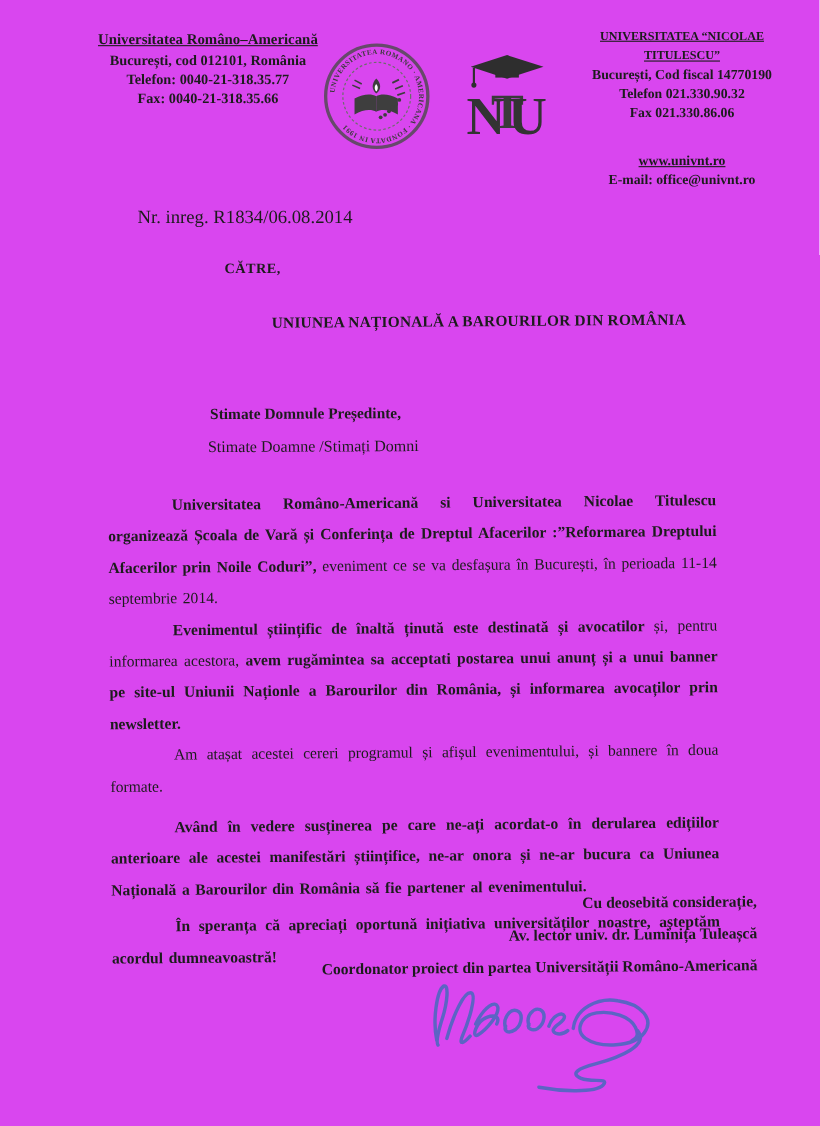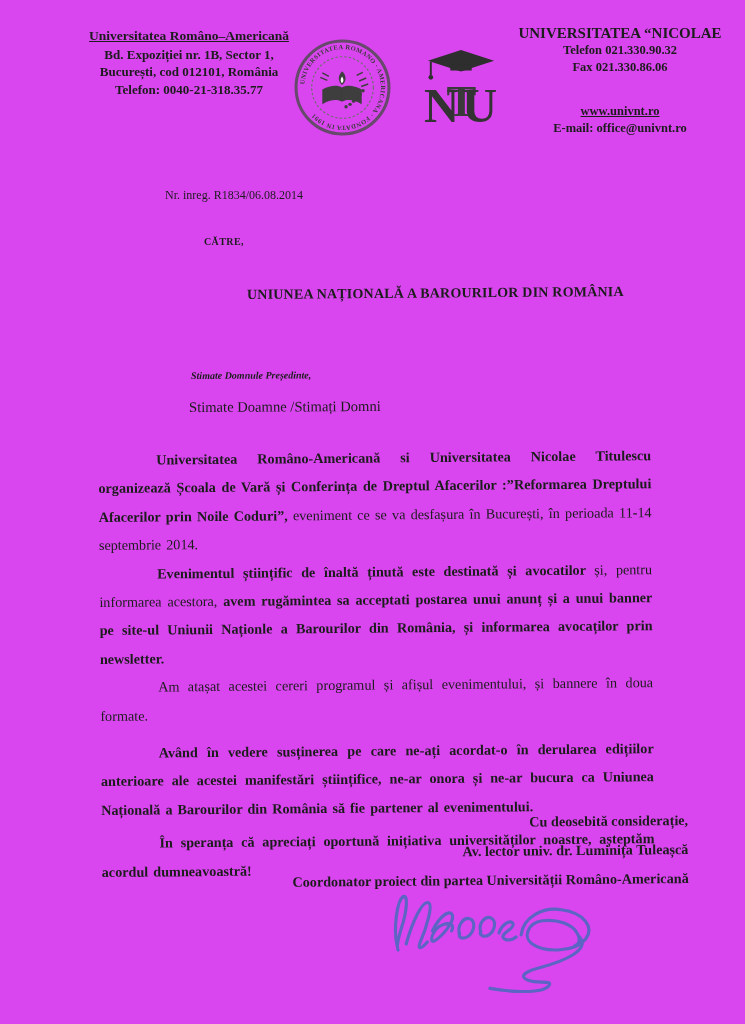--- a/index.html
+++ b/index.html
@@ -10,32 +10,32 @@
   
   .hdr-left{
     position:absolute;left:58px;top:27px;width:262px;text-align:center;
     font-weight:bold;font-size:13px;line-height:17.5px;
   }
   .hdr-left .hdr-title{font-size:13.5px;text-decoration:underline;margin-bottom:1px;}
   .hdr-right{
     position:absolute;left:497px;top:24px;width:246px;text-align:center;
     font-weight:bold;font-size:12.5px;line-height:17px;
   }
-  .hdr-right .hdr-title{font-size:15px;line-height:18px;}
+  .hdr-right .hdr-title{font-size:11px;line-height:18px;text-decoration:underline;}
   .u{text-decoration:underline;margin-top:27px;}
   .rau-seal{position:absolute;left:292px;top:37px;width:101px;height:101px;}
   .nt-logo{position:absolute;left:424px;top:48px;width:74px;height:84px;}
   
-  .reg{position:absolute;left:125px;top:188px;font-size:12px;margin-left:40px;}
-  .catre{position:absolute;left:204px;top:236px;font-weight:bold;font-size:10px;letter-spacing:.4px;}
+  .reg{position:absolute;left:125px;top:188px;font-size:17px;}
+  .catre{position:absolute;left:204px;top:236px;font-weight:bold;font-size:13px;letter-spacing:.4px;}
   .addressee{
     position:absolute;left:247px;top:287px;font-weight:bold;font-size:14px;
     letter-spacing:.2px;transform:rotate(-0.45deg);transform-origin:0 50%;
   }
-  .sal1{position:absolute;left:191px;top:370px;font-weight:bold;font-style:italic;font-size:10px;
+  .sal1{position:absolute;left:191px;top:370px;font-weight:bold;font-size:14px;
         transform:rotate(-0.3deg);transform-origin:0 50%;}
   .sal2{position:absolute;left:189px;top:399px;font-size:14.6px;
         transform:rotate(-0.3deg);transform-origin:0 50%;}
   .body-text{
     position:absolute;left:98px;top:446px;width:553px;
     font-size:14.2px;line-height:28.4px;text-align:justify;
     transform:rotate(-0.5deg);transform-origin:0 0;
   }
   .body-text p{margin:0;text-indent:58px;word-spacing:1.5px;}
   .body-text p.sp1{margin-top:9px;}
@@ -48,23 +48,23 @@
   }
   .sig{position:absolute;left:381px;top:884px;width:244px;height:122px;}
 </style>
 </head>
 <body>
 
 <div class="page">
 
   <div class="hdr-left">
     <div class="hdr-title">Universitatea Româno–Americană</div>
-    <div>Bd. Expoziției nr. 1B, Sector 1,</div>
     <div>București, cod 012101, România</div>
     <div>Telefon: 0040-21-318.35.77</div>
+    <div>Fax: 0040-21-318.35.66</div>
   </div>
 
   <svg class="rau-seal" viewBox="0 0 100 100" aria-hidden="true">
     <circle cx="50" cy="50" r="46" fill="none" stroke="#4a4a4a" stroke-width="3" opacity="0.8"></circle>
     <circle cx="50" cy="50" r="30.5" fill="none" stroke="#6d6d6d" stroke-width="1.1" stroke-dasharray="2.4 2"></circle>
     <defs>
       <path id="sealring" d="M50,50 m-38,0 a38,38 0 1,1 76,0 a38,38 0 1,1 -76,0"></path>
     </defs>
     <text font-size="6.4" font-weight="bold" fill="#3a3a3a" letter-spacing="0.4" font-family="Liberation Serif, serif">
       <textPath href="#sealring" startOffset="3">UNIVERSITATEA ROMANO · AMERICANA · FONDATA IN 1991</textPath>
@@ -92,20 +92,22 @@
     <rect x="27" y="17" width="22" height="6" fill="#2e2e2e"></rect>
     <line x1="7" y1="14" x2="7" y2="28" stroke="#2e2e2e" stroke-width="2"></line>
     <circle cx="7" cy="30" r="2.4" fill="#2e2e2e"></circle>
     <text x="0" y="76" font-size="50" font-weight="bold" fill="#333333" font-family="Liberation Serif, serif">N</text>
     <text x="23" y="70" font-size="46" font-weight="bold" fill="#3a3a3a" font-family="Liberation Serif, serif">T</text>
     <text x="39" y="76" font-size="50" font-weight="bold" fill="#333333" font-family="Liberation Serif, serif">U</text>
   </svg>
 
   <div class="hdr-right">
     <div class="hdr-title">UNIVERSITATEA “NICOLAE</div>
+    <div class="hdr-title">TITULESCU”</div>
+    <div>București, Cod fiscal 14770190</div>
     <div>Telefon 021.330.90.32</div>
     <div>Fax 021.330.86.06</div>
     <div class="u">www.univnt.ro</div>
     <div>E-mail: office@univnt.ro</div>
   </div>
 
   <div class="reg">Nr. inreg. R1834/06.08.2014</div>
 
   <div class="catre">CĂTRE,</div>
   <div class="addressee">UNIUNEA NAȚIONALĂ A BAROURILOR DIN ROMÂNIA</div>

